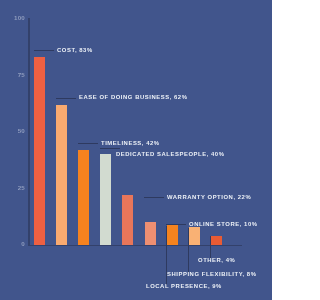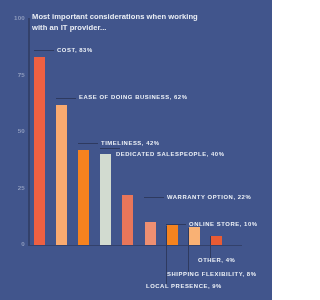--- a/index.html
+++ b/index.html
@@ -90,21 +90,20 @@
     position: absolute;
     width: 1px;
     background: #2E3A60;
   }
 </style>
 </head>
 <body>
 
 <div id="chart-root">
 
-  <div id="chart-title">Most important considerations when working with an IT provider...</div>
 
   <div class="axis-line-y"></div>
   <div class="axis-line-x"></div>
 
   <div class="ytick" style="top:14px;">
     <span class="ytick-label">100</span>
   </div>
   <div class="ytick" style="top:70.5px;">
     <span class="ytick-label">75</span>
   </div>

